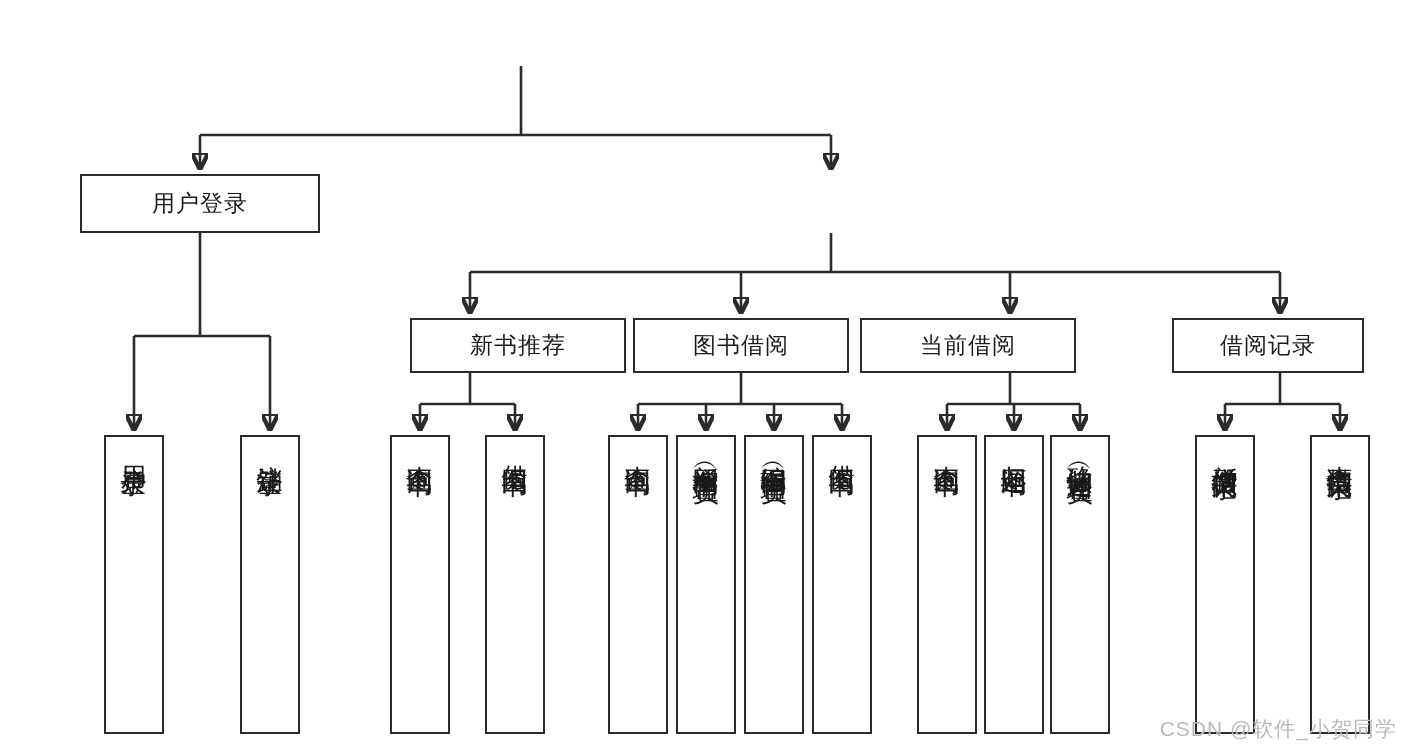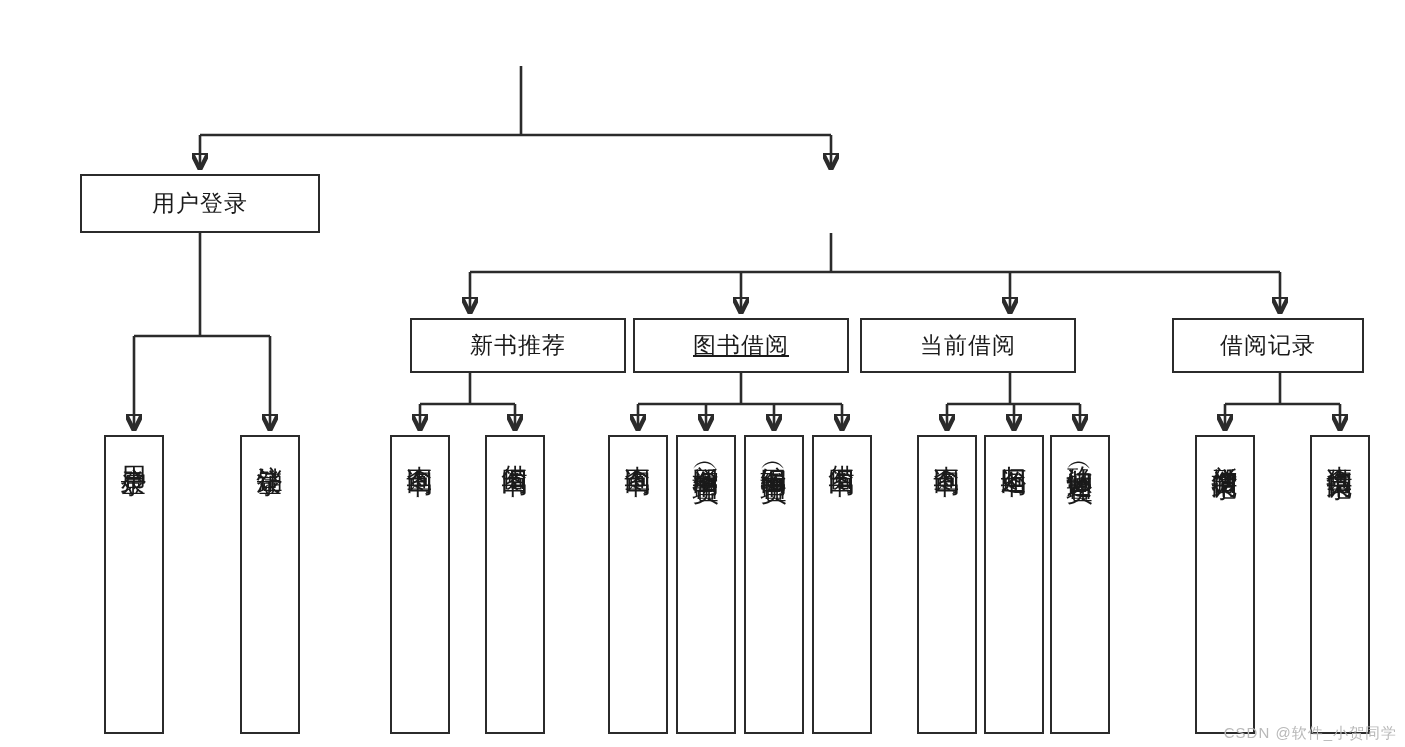--- a/index.html
+++ b/index.html
@@ -64,21 +64,21 @@
     line-height: 1.08;
     letter-spacing: 2px;
     white-space: nowrap;
     color: #1a1a1a;
   }
   
   #watermark {
     position: absolute;
     right: 8px;
     bottom: 4px;
-    font-size: 15px;
+    font-size: 21px;
     color: #b9b9b9;
     letter-spacing: 1px;
     white-space: nowrap;
   }
 </style>
 </head>
 <body>
 
 <div id="canvas">
 
@@ -141,21 +141,21 @@
       <line x1="1225" y1="404" x2="1340" y2="404"></line>
       <line x1="1225" y1="404" x2="1225" y2="429" marker-end="url(#arrow)"></line>
       <line x1="1340" y1="404" x2="1340" y2="429" marker-end="url(#arrow)"></line>
     </g>
   </svg>
 
 
   <div class="node horiz" style="left:80px;top:174px;width:240px;height:59px;">用户登录</div>
 
   <div class="node horiz" style="left:362px;top:318px;width:216px;height:55px;margin-left:48px;">新书推荐</div>
-  <div class="node horiz" style="left:633px;top:318px;width:216px;height:55px;text-decoration:underline;">图书借阅</div>
+  <div class="node horiz" style="left:633px;top:318px;width:216px;height:55px;">图书借阅</div>
   <div class="node horiz" style="left:860px;top:318px;width:216px;height:55px;">当前借阅</div>
   <div class="node horiz" style="left:1172px;top:318px;width:192px;height:55px;">借阅记录</div>
 
   <div class="node vert" style="left:104px;top:435px;width:60px;height:299px;">
     <span class="vlabel">用户登录</span>
   </div>
   <div class="node vert" style="left:240px;top:435px;width:60px;height:299px;">
     <span class="vlabel">注销登录</span>
   </div>
   <div class="node vert" style="left:390px;top:435px;width:60px;height:299px;">

